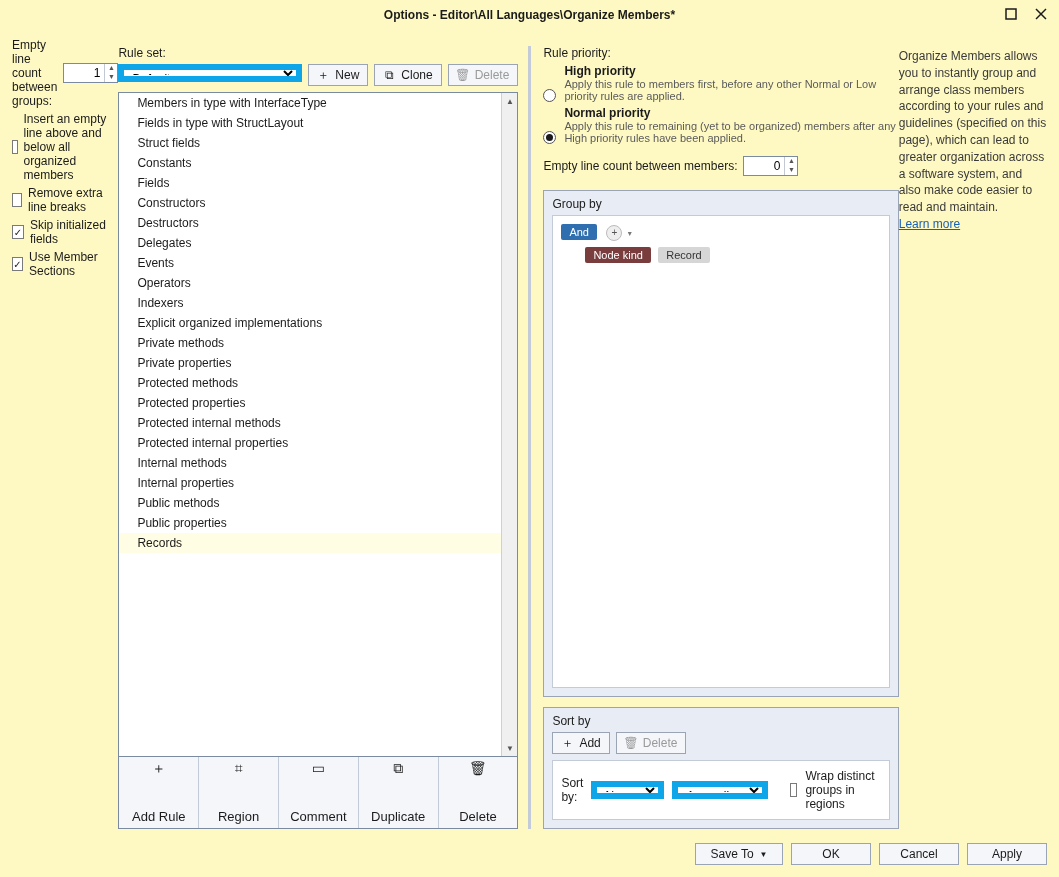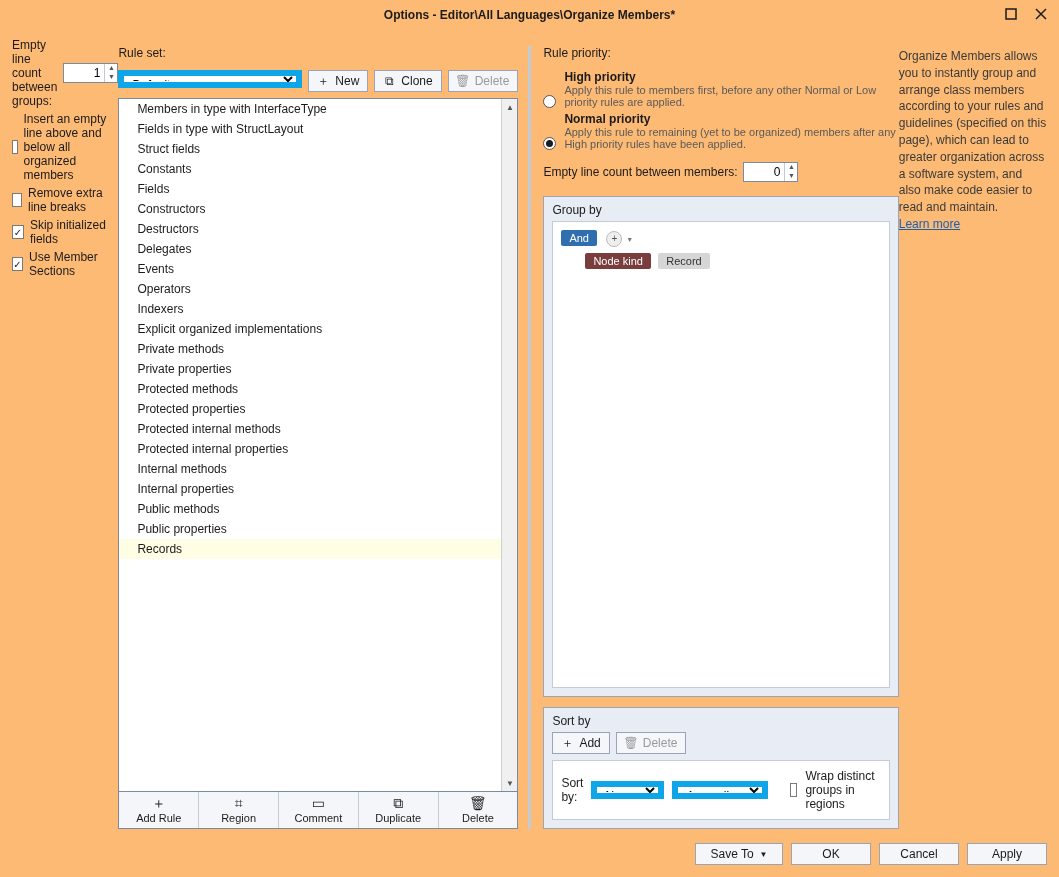--- a/index.html
+++ b/index.html
@@ -1,50 +1,50 @@
 <!DOCTYPE html>
 <html><head>
 <meta charset="utf-8">
 <style>
 * { box-sizing: border-box; font-family: "Segoe UI", Tahoma, sans-serif; font-size: 12px; }
 html, body { margin: 0; padding: 0; background: #e8ecf4; color: #1b1b1b; }
-.window { width: 1059px; height: 877px; background: #fdba74; position: relative; display: flex; flex-direction: column; }
+.window { width: 1059px; height: 877px; background: #fef9c3; position: relative; display: flex; flex-direction: column; }
 .titlebar { height: 30px; display: flex; align-items: center; justify-content: center; position: relative; }
 .titlebar .title { font-weight: 600; }
 .titlebar .winbtns { position: absolute; right: 8px; top: 4px; display: flex; gap: 10px; }
 .winbtn { width: 20px; height: 20px; display: flex; align-items: center; justify-content: center; cursor: pointer; }
 .content { flex: 1; padding: 8px 12px 4px 12px; display: flex; flex-direction: row; }
 .topopts { }
 .row { display: flex; align-items: center; margin-bottom: 4px; gap: 6px; }
 .chk { width: 14px; height: 14px; border: 1px solid #7a7a7a; background: #fff; display: inline-flex; align-items: center; justify-content: center; font-size: 10px; color: #1b1b1b; }
 .spinner { display: inline-flex; align-items: center; border: 1px solid #7a8aa0; background: #fff; height: 20px; }
 .spinner input { border: none; width: 40px; text-align: right; padding-right: 4px; outline: none; font-size: 12px; }
 .spinbtns { display: flex; flex-direction: column; border-left: 1px solid #c2c8d4; }
 .spinbtns div { width: 12px; height: 9px; font-size: 7px; line-height: 7px; text-align: center; cursor: pointer; color:#555; }
 .mainarea { flex: 1; display: flex; gap: 10px; margin-top: 8px; min-height: 0; }
 .leftcol { width: 400px; display: flex; flex-direction: column; }
 .rightcol { flex: 1; border-left: 3px solid #c4cbd8; padding-left: 12px; display: flex; flex-direction: column; min-height:0; }
-.lbl { margin-bottom: 10px; }
+.lbl { margin-bottom: 4px; }
 .rulesetrow { display: flex; gap: 6px; margin-bottom: 6px; }
 select.combo { border: 6px solid #0ea5e9; background: #fff; height: 18px; padding: 1px 4px; }
 .btn { border: 1px solid #9aa4b4; background: #f4f6fa; height: 22px; padding: 0 8px; display: inline-flex; align-items: center; gap: 6px; cursor: pointer; }
 .btn.disabled { color: #9a9a9a; cursor: default; }
 .btn .ico { width: 12px; height: 12px; display: inline-flex; align-items: center; justify-content: center; }
 .listbox { flex: 1; border: 1px solid #7a8aa0; background: #fff; overflow: hidden; display: flex; }
 .listinner { flex: 1; overflow: auto; }
 .listitem { padding: 2px 10px 2px 18px; line-height: 16px; cursor: pointer; }
 .listitem.sel { background: #fffde3; }
 .scrollbar-fake { width: 16px; background: #f0f0f0; border-left:1px solid #d0d0d0; display:flex; flex-direction:column; align-items:center; }
 .scrollbar-fake .arrow{height:16px;width:100%;display:flex;align-items:center;justify-content:center;font-size:8px;color:#555;}
 .scrollbar-fake .track{flex:1;}
 .toolbar { display: flex; border: 1px solid #7a8aa0; border-top: none; background: #f4f6fa; }
 .toolbtn { flex: 1; display: flex; flex-direction: column; align-items: center; justify-content: center; padding: 4px 2px; border-right: 1px solid #c4cbd8; cursor: pointer; gap: 2px; }
 .toolbtn:last-child { border-right: none; }
 .toolbtn .ico { font-size: 14px; line-height: 14px; }
-.toolbtn .txt { font-size: 11px; }
+.toolbtn .txt { font-size: 13px; margin-top: 32px; }
 .radio-row { display: flex; align-items: flex-end; gap: 8px; margin-bottom: 4px; }
 .radio { width: 13px; height: 13px; border: 1px solid #555; border-radius: 50%; background: #fff; display: inline-flex; align-items: center; justify-content: center; margin-top: 2px; flex-shrink:0; }
 .radio .dot { width: 7px; height: 7px; border-radius: 50%; background: #1b1b1b; }
 .radio-block { }
 .radio-title { font-weight: 600; }
 .radio-desc { color: #5a5a5a; font-size: 11px; }
 .groupbox { border: 1px solid #9aa4b4; background: #e8ecf4; margin-top: 10px; padding: 6px 8px 8px 8px; display: flex; flex-direction: column; }
 .groupbox .gtitle { margin-bottom: 4px; }
 .condarea { flex: 1; background: #fff; border: 1px solid #c4cbd8; padding: 8px; min-height: 140px; }
 .tag { display: inline-flex; align-items: center; padding: 2px 8px; border-radius: 2px; font-size: 11px; color: #fff; margin-right: 4px; }

